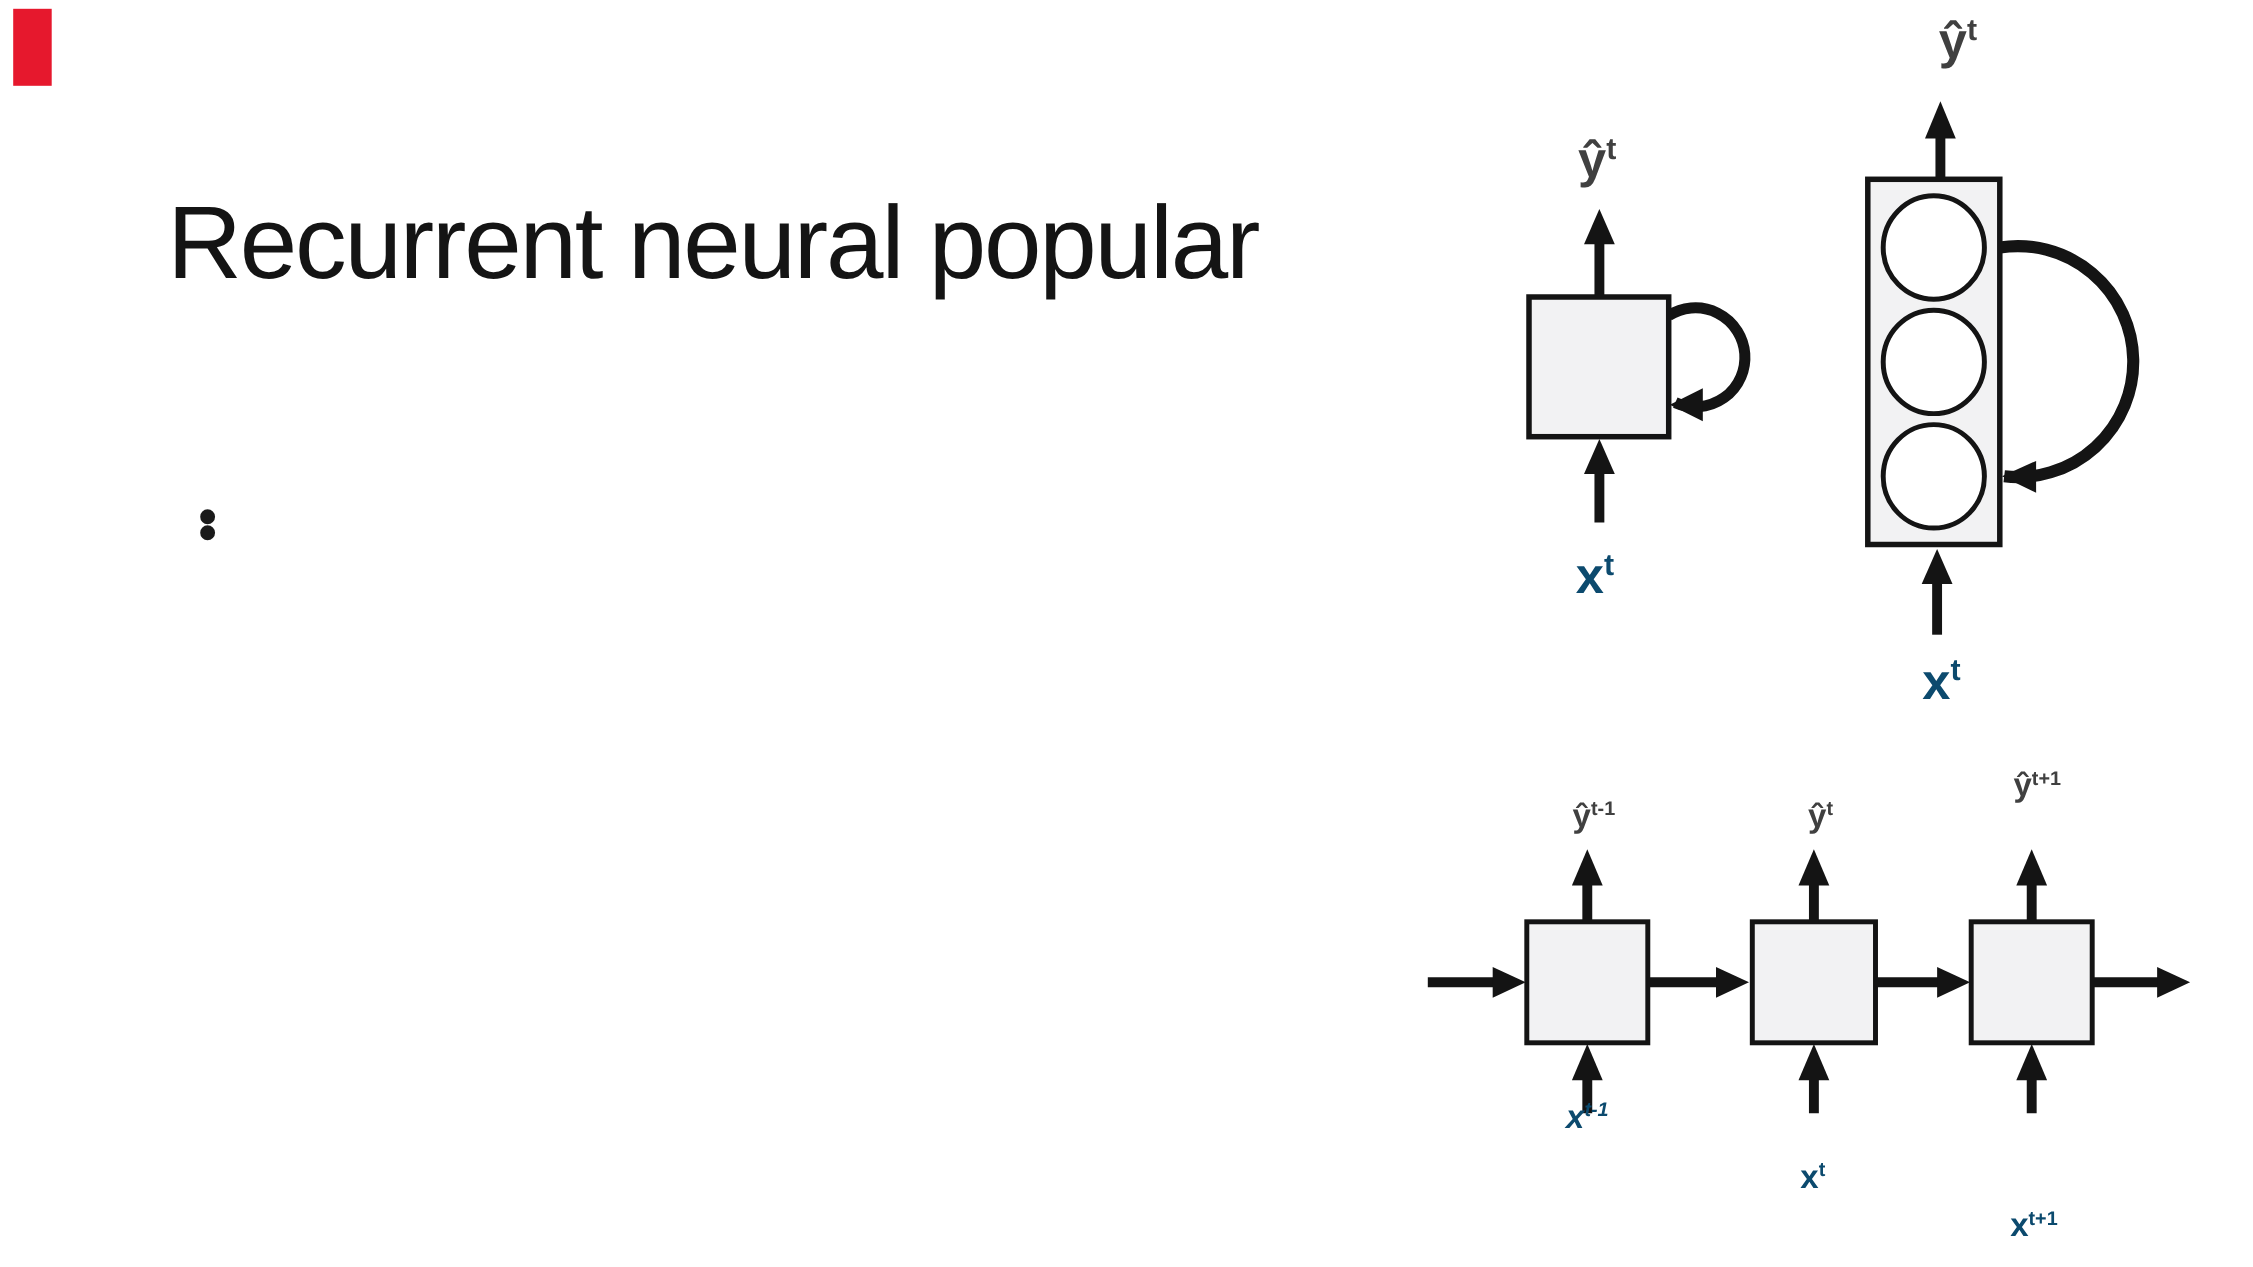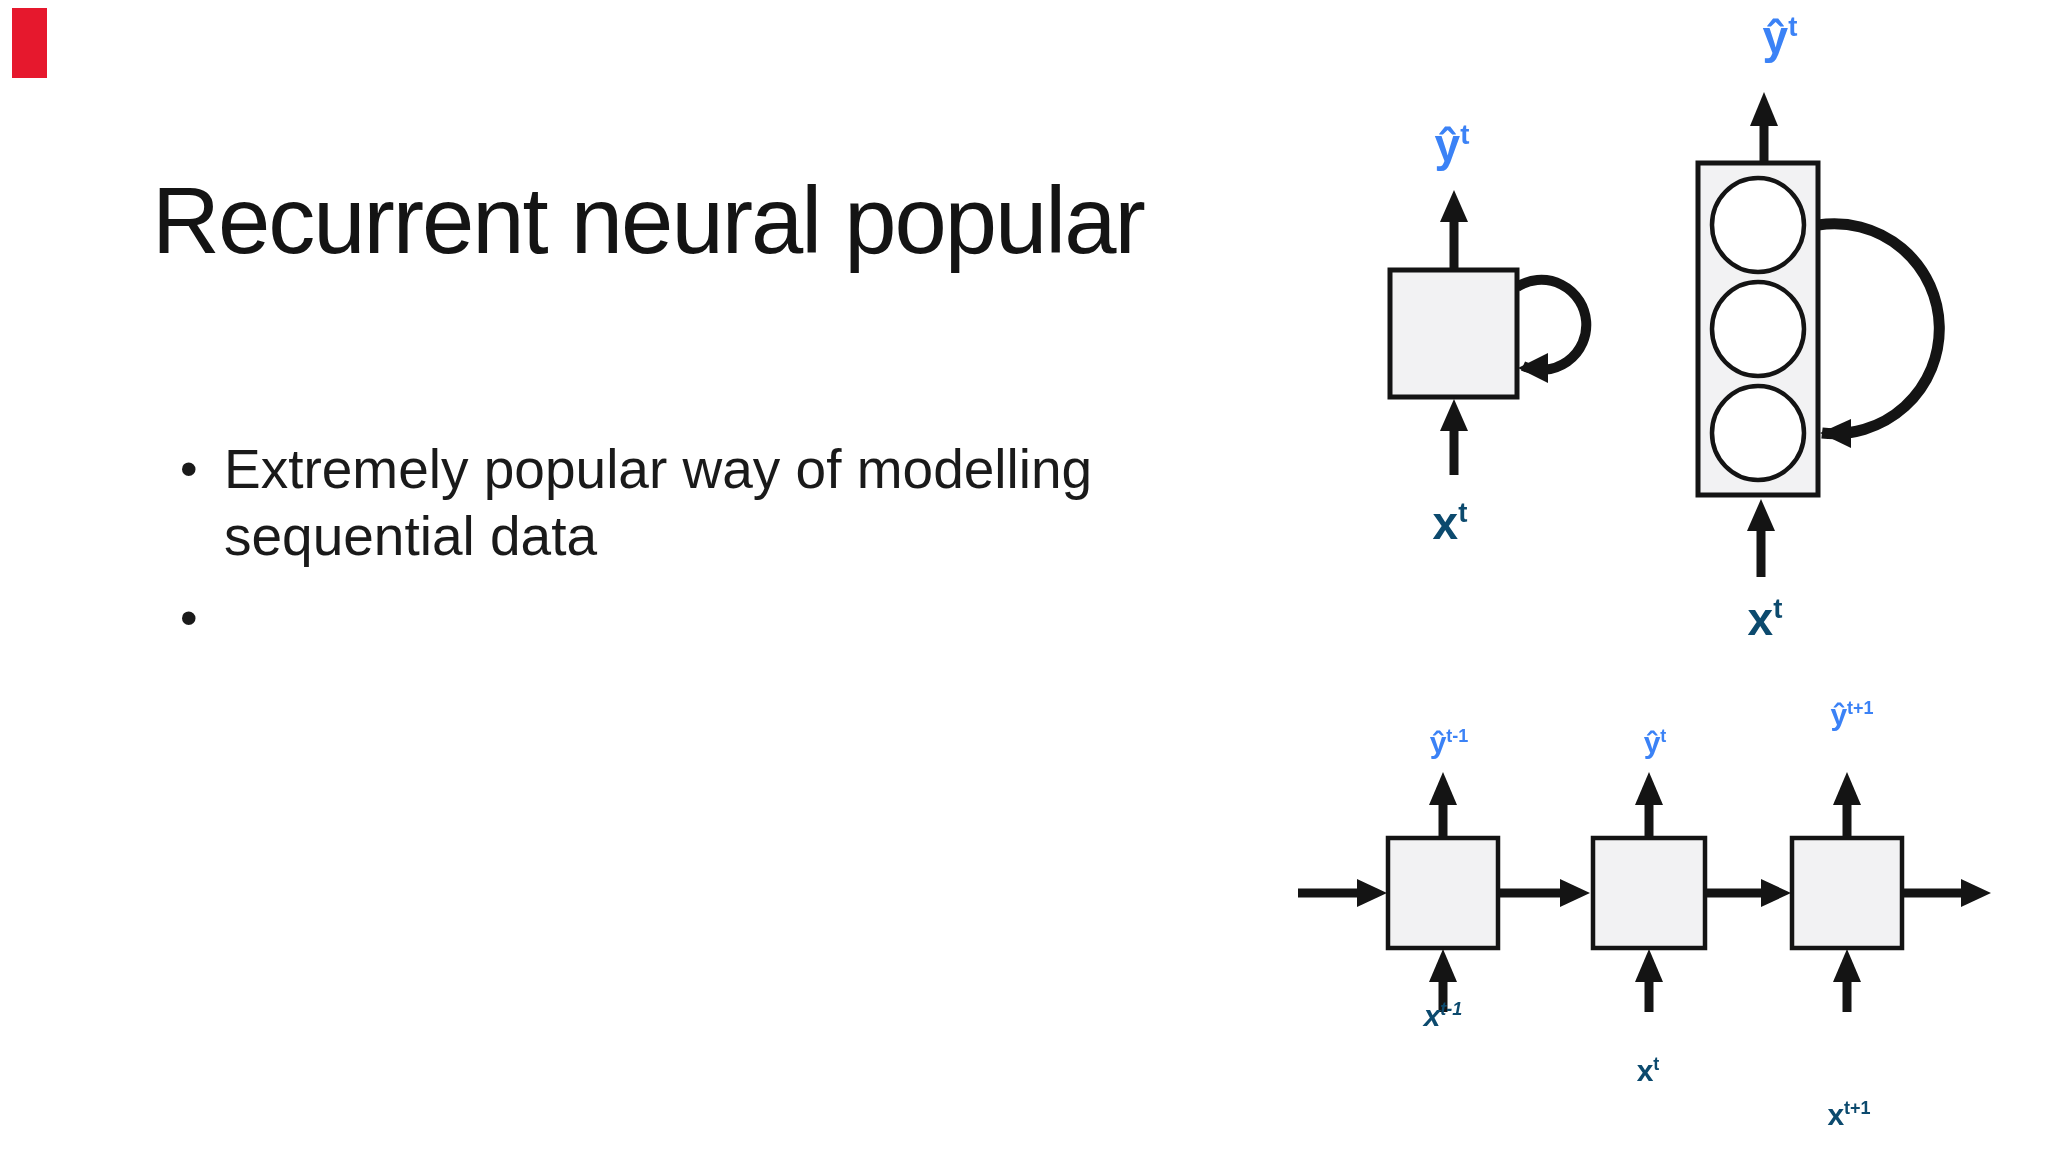--- a/index.html
+++ b/index.html
@@ -37,37 +37,35 @@
   .bullets .btext{white-space:pre-line;}
   .diagram-svg{position:absolute;left:0;top:0;}
   .dlabel{
     position:absolute;transform:translateX(-50%);
     font-weight:700;text-align:center;white-space:nowrap;
     line-height:1.1;
   }
   .dlabel sup{font-size:0.6em;vertical-align:0.6em;letter-spacing:0;}
   .lbl-46{font-size:46px;}
   .lbl-42{font-size:30px;margin-top:18px;}
-  .green{color:#3b82f6;}
+  .green{color:#404040;}
   .blue{color:#0c4a6e;}
 </style>
 </head>
 <body>
 
 <div class="slide">
 
   <div class="corner-marker"></div>
 
   <h1 class="title">Recurrent neural popular</h1>
 
   <ul class="bullets">
     <li>
       <span class="marker">•</span>
-      <span class="btext">Extremely popular way of modelling
-sequential data</span>
     </li>
     <li>
       <span class="marker">•</span>
     </li>
   </ul>
 
   <svg class="diagram-svg" width="2048" height="1152" viewBox="0 0 2048 1152">
 
     <g fill="none" stroke="#141414" stroke-width="9">
       <path d="M 1517 287 A 45 45 0 1 1 1523 366" stroke-width="10"></path>

